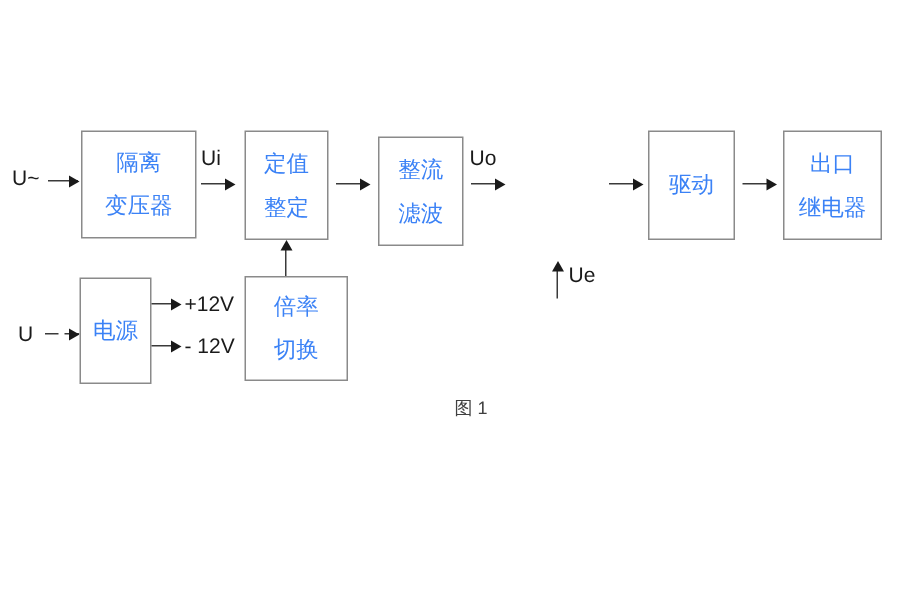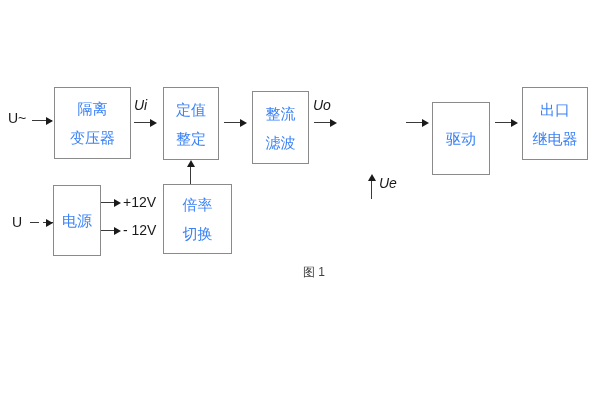--- a/index.html
+++ b/index.html
@@ -35,21 +35,21 @@
   .box .ln + .ln { margin-top: 14px; }
   .box.single { font-size: 15px; }
 
   .label {
     position: absolute;
     color: #1a1a1a;
     font-size: 14px;
     white-space: nowrap;
     line-height: 1;
   }
-  .label.sig { font-size: 14px; font-style: italic; }
+  .label.sig { font-size: 14px; }
   .label.volt { font-size: 14px; }
   .caption { position: absolute; font-size: 12px; color: #404040; white-space: nowrap; }
 
   
   .hline {
     position: absolute;
     height: 1px;
     background: #3a3a3a;
   }
   .vline {
@@ -110,21 +110,21 @@
   </div>
 
   <div class="label sig" style="left:313px; top:98px;">Uo</div>
   <div class="hline" style="left:314px; top:122px; width:21px;"></div>
   <div class="arrow-r" style="left:330px; top:119px;"></div>
 
 
   <div class="hline" style="left:406px; top:122px; width:21px;"></div>
   <div class="arrow-r" style="left:422px; top:119px;"></div>
 
-  <div class="box single" style="left:432px; top:87px; width:58px; height:73px;margin-top:15px;">
+  <div class="box single" style="left:432px; top:87px; width:58px; height:73px;">
     <span class="ln">驱动</span>
   </div>
 
   <div class="hline" style="left:495px; top:122px; width:21px;"></div>
   <div class="arrow-r" style="left:511px; top:119px;"></div>
 
   <div class="box" style="left:522px; top:87px; width:66px; height:73px;">
     <span class="ln">出口</span>
     <span class="ln">继电器</span>
   </div>

